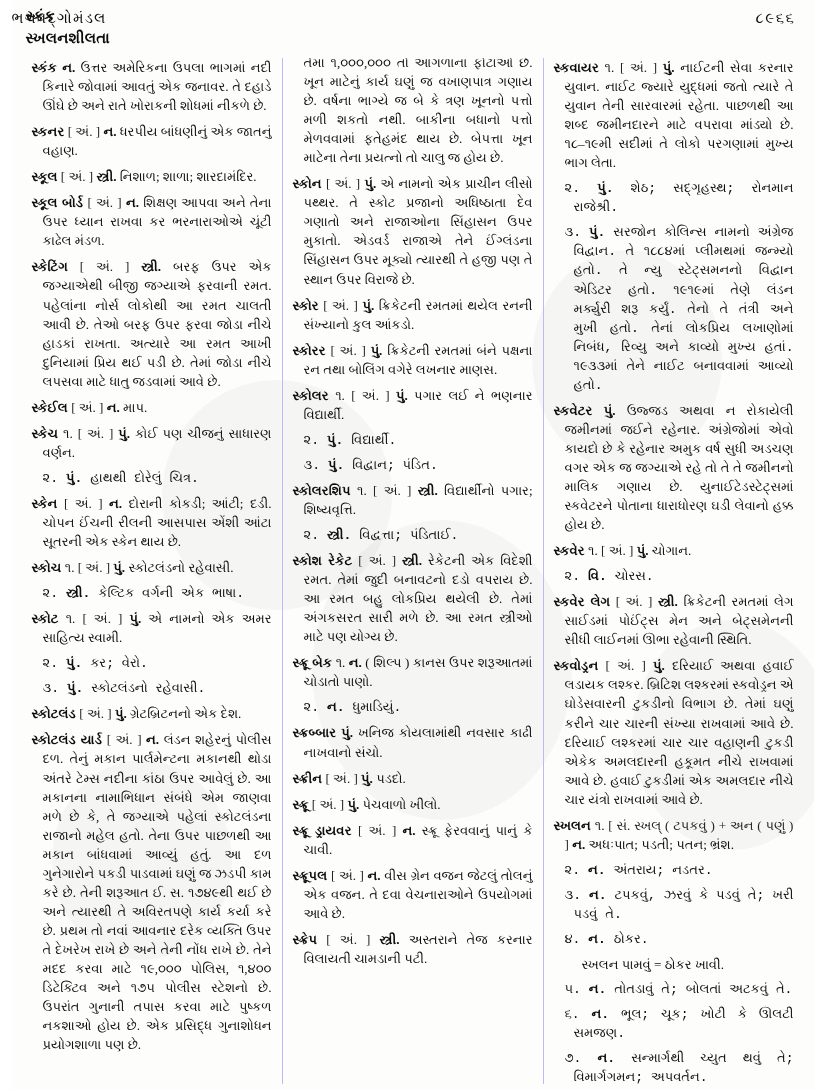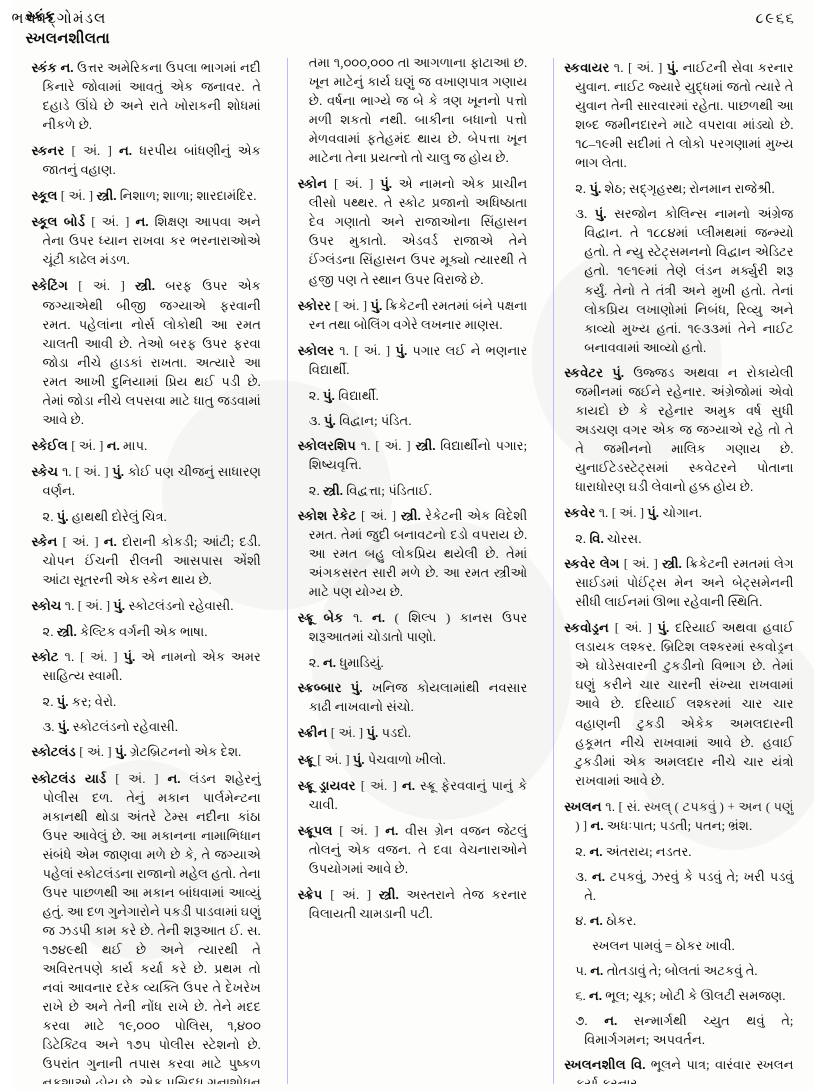--- a/index.html
+++ b/index.html
@@ -65,21 +65,21 @@
   }
 
   
   .columns {
     position: absolute;
     left: 10px;
     right: 10px;
     top: 58px;
     bottom: 6px;
     display: flex;
-    gap: 16px;
+    gap: 0;
   }
   .col {
     flex: 1 1 0;
     position: relative;
     padding: 0 10px;
     box-sizing: border-box;
     overflow: hidden;
   }
   .col + .col { border-left: 1px solid #c4b5fd; }
 
@@ -96,20 +96,21 @@
   .entry.hang { text-indent: -11px; }
   .entry.cont {
     padding-left: 11px;
     text-indent: 0;
     margin-top: -5px;
   }
   .entry.sense {
     padding-left: 20px;
     text-indent: -9px;
     margin-bottom: 6px;
+    font-family: Liberation Mono, monospace;
   }
   .entry.subline {
     padding-left: 28px;
     text-indent: 0;
     margin-bottom: 6px;
   }
   .hw {
     font-weight: bold;
     letter-spacing: 0.15px;
   }
@@ -153,20 +154,21 @@
         <p class="entry sense"><span class="num">૨.</span> <span class="pos">સ્ત્રી.</span> <span class="body-txt">કેલ્ટિક વર્ગની એક ભાષા.</span></p>
         <p class="entry hang"><span class="hw">સ્કોટ</span> <span class="num">૧.</span> <span class="src">[ અં. ]</span> <span class="pos">પું.</span> <span class="body-txt">એ નામનો એક અમર સાહિત્ય સ્વામી.</span></p>
         <p class="entry sense"><span class="num">૨.</span> <span class="pos">પું.</span> <span class="body-txt">કર; વેરો.</span></p>
         <p class="entry sense"><span class="num">૩.</span> <span class="pos">પું.</span> <span class="body-txt">સ્કોટલંડનો રહેવાસી.</span></p>
         <p class="entry hang"><span class="hw">સ્કોટલંડ</span> <span class="src">[ અં. ]</span> <span class="pos">પું.</span> <span class="body-txt">ગ્રેટબ્રિટનનો એક દેશ.</span></p>
         <p class="entry hang"><span class="hw">સ્કોટલંડ યાર્ડ</span> <span class="src">[ અં. ]</span> <span class="pos">ન.</span> <span class="body-txt">લંડન શહેરનું પોલીસ દળ. તેનું મકાન પાર્લમેન્ટના મકાનથી થોડા અંતરે ટેમ્સ નદીના કાંઠા ઉપર આવેલું છે. આ મકાનના નામાભિધાન સંબંધે એમ જાણવા મળે છે કે, તે જગ્યાએ પહેલાં સ્કોટલંડના રાજાનો મહેલ હતો. તેના ઉપર પાછળથી આ મકાન બાંધવામાં આવ્યું હતું. આ દળ ગુનેગારોને પકડી પાડવામાં ઘણું જ ઝડપી કામ કરે છે. તેની શરૂઆત ઈ. સ. ૧૭૪૯થી થઈ છે અને ત્યારથી તે અવિરતપણે કાર્ય કર્યા કરે છે. પ્રથમ તો નવાં આવનાર દરેક વ્યક્તિ ઉપર તે દેખરેખ રાખે છે અને તેની નોંધ રાખે છે. તેને મદદ કરવા માટે ૧૯,૦૦૦ પોલિસ, ૧,૪૦૦ ડિટેક્ટિવ અને ૧૭૫ પોલીસ સ્ટેશનો છે. ઉપરાંત ગુનાની તપાસ કરવા માટે પુષ્કળ નકશાઓ હોય છે. એક પ્રસિદ્ધ ગુનાશોધન પ્રયોગશાળા પણ છે.</span></p>
       </div>
     <div class="col">
         <p class="entry cont"><span class="body-txt">તેમાં ૧,૦૦૦,૦૦૦ તો આંગળાના ફોટાઓ છે. ખૂન માટેનું કાર્ય ઘણું જ વખાણપાત્ર ગણાય છે. વર્ષના ભાગ્યે જ બે કે ત્રણ ખૂનનો પત્તો મળી શકતો નથી. બાકીના બધાનો પત્તો મેળવવામાં ફતેહમંદ થાય છે. બેપત્તા ખૂન માટેના તેના પ્રયત્નો તો ચાલુ જ હોય છે.</span></p>
         <p class="entry hang"><span class="hw">સ્કોન</span> <span class="src">[ અં. ]</span> <span class="pos">પું.</span> <span class="body-txt">એ નામનો એક પ્રાચીન લીસો પથ્થર. તે સ્કોટ પ્રજાનો અધિષ્ઠાતા દેવ ગણાતો અને રાજાઓના સિંહાસન ઉપર મુકાતો. એડવર્ડ રાજાએ તેને ઈંગ્લંડના સિંહાસન ઉપર મૂક્યો ત્યારથી તે હજી પણ તે સ્થાન ઉપર વિરાજે છે.</span></p>
+        <p class="entry hang"><span class="hw">સ્કોર</span> <span class="src">[ અં. ]</span> <span class="pos">પું.</span> <span class="body-txt">ક્રિકેટની રમતમાં થયેલ રનની સંખ્યાનો કુલ આંકડો.</span></p>
         <p class="entry hang"><span class="hw">સ્કોરર</span> <span class="src">[ અં. ]</span> <span class="pos">પું.</span> <span class="body-txt">ક્રિકેટની રમતમાં બંને પક્ષના રન તથા બોલિંગ વગેરે લખનાર માણસ.</span></p>
         <p class="entry hang"><span class="hw">સ્કોલર</span> <span class="num">૧.</span> <span class="src">[ અં. ]</span> <span class="pos">પું.</span> <span class="body-txt">પગાર લઈ ને ભણનાર વિદ્યાર્થી.</span></p>
         <p class="entry sense"><span class="num">૨.</span> <span class="pos">પું.</span> <span class="body-txt">વિદ્યાર્થી.</span></p>
         <p class="entry sense"><span class="num">૩.</span> <span class="pos">પું.</span> <span class="body-txt">વિદ્વાન; પંડિત.</span></p>
         <p class="entry hang"><span class="hw">સ્કોલરશિપ</span> <span class="num">૧.</span> <span class="src">[ અં. ]</span> <span class="pos">સ્ત્રી.</span> <span class="body-txt">વિદ્યાર્થીનો પગાર; શિષ્યવૃત્તિ.</span></p>
         <p class="entry sense"><span class="num">૨.</span> <span class="pos">સ્ત્રી.</span> <span class="body-txt">વિદ્વત્તા; પંડિતાઈ.</span></p>
         <p class="entry hang"><span class="hw">સ્કોશ રેકેટ</span> <span class="src">[ અં. ]</span> <span class="pos">સ્ત્રી.</span> <span class="body-txt">રેકેટની એક વિદેશી રમત. તેમાં જુદી બનાવટનો દડો વપરાય છે. આ રમત બહુ લોકપ્રિય થયેલી છે. તેમાં અંગકસરત સારી મળે છે. આ રમત સ્ત્રીઓ માટે પણ યોગ્ય છે.</span></p>
         <p class="entry hang"><span class="hw">સ્ક્રૂ બેક</span> <span class="num">૧.</span> <span class="pos">ન.</span> <span class="body-txt">( શિલ્પ ) કાનસ ઉપર શરૂઆતમાં ચોડાતો પાણો.</span></p>
         <p class="entry sense"><span class="num">૨.</span> <span class="pos">ન.</span> <span class="body-txt">ધુમાડિયું.</span></p>
         <p class="entry hang"><span class="hw">સ્ક્રબ્બાર</span> <span class="pos">પું.</span> <span class="body-txt">ખનિજ કોયલામાંથી નવસાર કાઢી નાખવાનો સંચો.</span></p>

